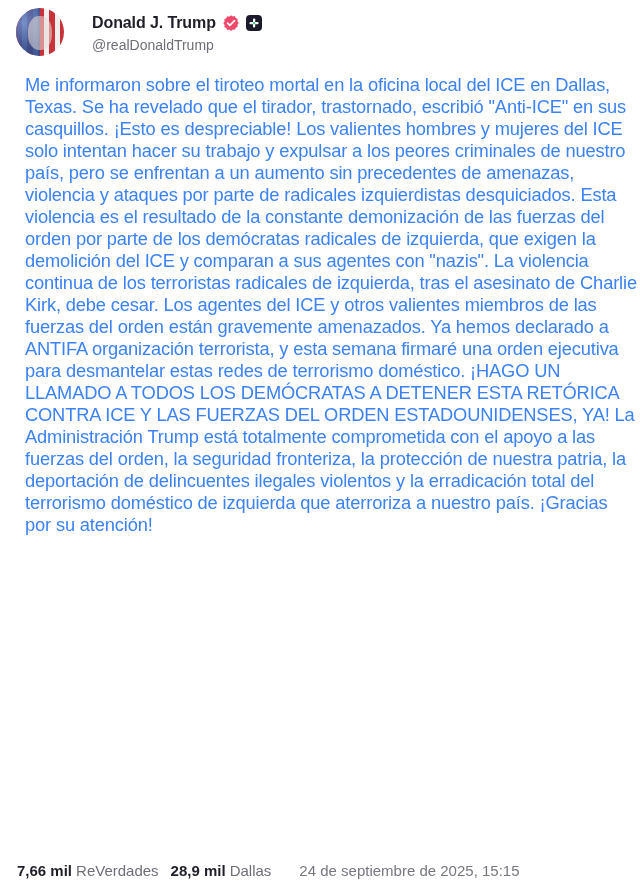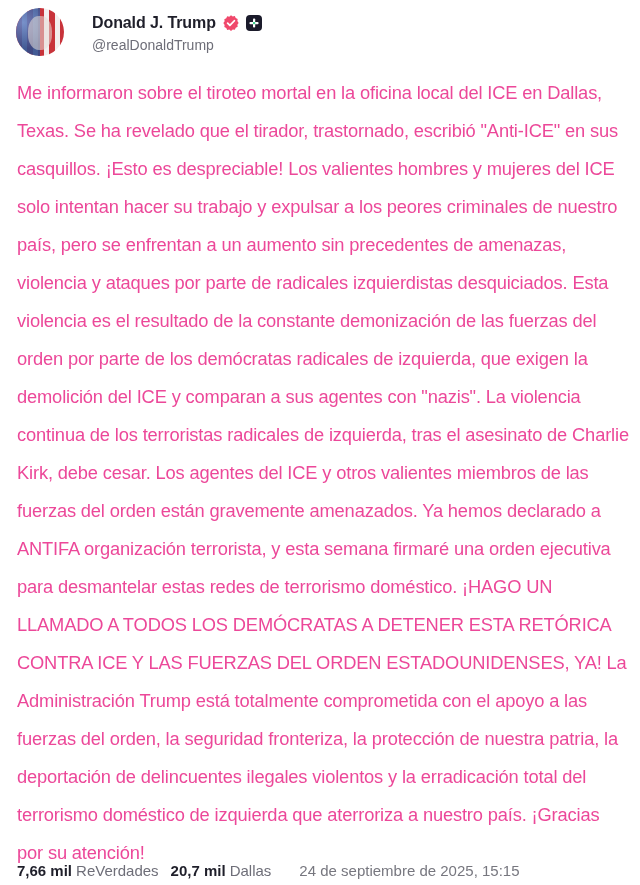--- a/index.html
+++ b/index.html
@@ -11,21 +11,21 @@
   .avatar::before { content: ""; position: absolute; left: 0; top: 0; width: 24px; height: 48px;
     background: radial-gradient(circle at 30% 30%, #6b87c6 0, #2f4a8a 70%); opacity: 0.9; }
   .avatar::after { content: ""; position: absolute; left: 12px; top: 8px; width: 24px; height: 34px; border-radius: 45%;
     background: rgba(230,220,215,0.55); }
   .names { margin-left: 28px; display: flex; flex-direction: column; }
   .name-row { display: flex; align-items: center; height: 24px; }
   .display-name { font-weight: bold; font-size: 16px; color: #1f1f2a; letter-spacing: -0.1px; }
   .verified { width: 18px; height: 18px; margin-left: 6px; }
   .plus-badge { width: 16px; height: 16px; margin-left: 6px; }
   .handle { font-size: 14px; color: #6e6e78; margin-top: 2px; }
-  .body-text { position: absolute; left: 17px; top: 74px; width: 612px; font-size: 18.3px; line-height: 38px; color: #ec4899; white-space: pre-line; letter-spacing: -0.15px; }
+  .body-text { position: absolute; left: 25px; top: 74px; width: 612px; font-size: 18.3px; line-height: 22px; color: #3b82f6; white-space: pre-line; letter-spacing: -0.15px; }
   .footer { position: absolute; left: 17px; top: 850px; display: flex; align-items: baseline; font-size: 15px; white-space: nowrap; }
   .stat-num { font-weight: bold; color: #1f1f2a; }
   .stat-label { color: #6e6e78; margin-left: 4px; }
   .stat { margin-right: 12px; margin-top: 12px; }
   .timestamp { color: #77777f; margin-left: 16px; }
 </style>
 </head>
 <body>
 
 <div class="post">
@@ -49,17 +49,17 @@
     </div>
   </div>
 
   <div class="body-text">Me informaron sobre el tiroteo mortal en la oficina local del ICE en Dallas, Texas. Se ha revelado que el tirador, trastornado, escribió "Anti-ICE" en sus casquillos. ¡Esto es despreciable! Los valientes hombres y mujeres del ICE solo intentan hacer su trabajo y expulsar a los peores criminales de nuestro país, pero se enfrentan a un aumento sin precedentes de amenazas, violencia y ataques por parte de radicales izquierdistas desquiciados. Esta violencia es el resultado de la constante demonización de las fuerzas del orden por parte de los demócratas radicales de izquierda, que exigen la demolición del ICE y comparan a sus agentes con "nazis". La violencia continua de los terroristas radicales de izquierda, tras el asesinato de Charlie Kirk, debe cesar. Los agentes del ICE y otros valientes miembros de las fuerzas del orden están gravemente amenazados. Ya hemos declarado a ANTIFA organización terrorista, y esta semana firmaré una orden ejecutiva para desmantelar estas redes de terrorismo doméstico. ¡HAGO UN LLAMADO A TODOS LOS DEMÓCRATAS A DETENER ESTA RETÓRICA CONTRA ICE Y LAS FUERZAS DEL ORDEN ESTADOUNIDENSES, YA! La Administración Trump está totalmente comprometida con el apoyo a las fuerzas del orden, la seguridad fronteriza, la protección de nuestra patria, la deportación de delincuentes ilegales violentos y la erradicación total del terrorismo doméstico de izquierda que aterroriza a nuestro país. ¡Gracias por su atención!</div>
 
   <div class="footer">
     <span class="stat">
       <span class="stat-num">7,66 mil</span><span class="stat-label">ReVerdades</span>
     </span>
     <span class="stat">
-      <span class="stat-num">20,7 mil</span><span class="stat-label">Dallas</span>
+      <span class="stat-num">28,9 mil</span><span class="stat-label">Dallas</span>
     </span>
     <span class="timestamp">24 de septiembre de 2025, 15:15</span>
   </div>
 </div>
 
 </body></html>

